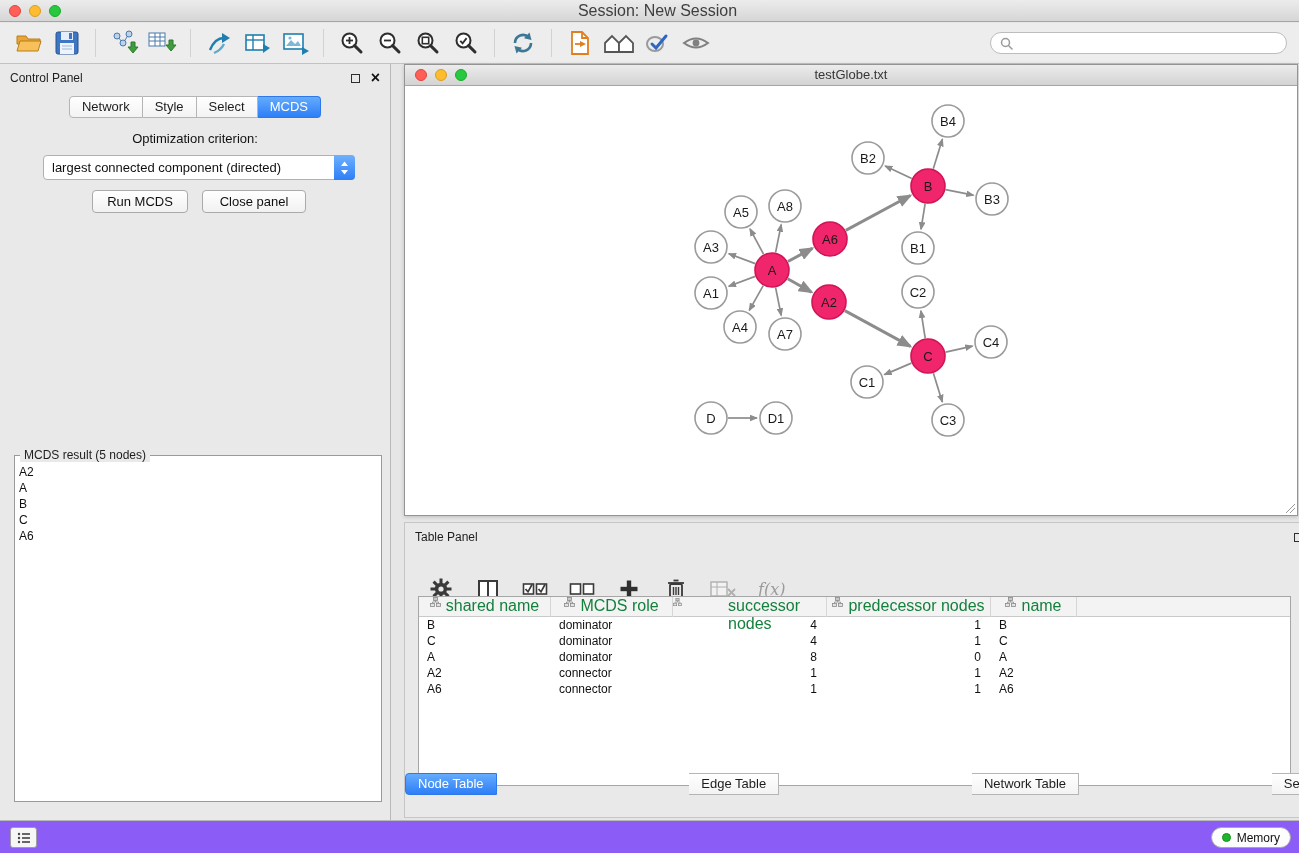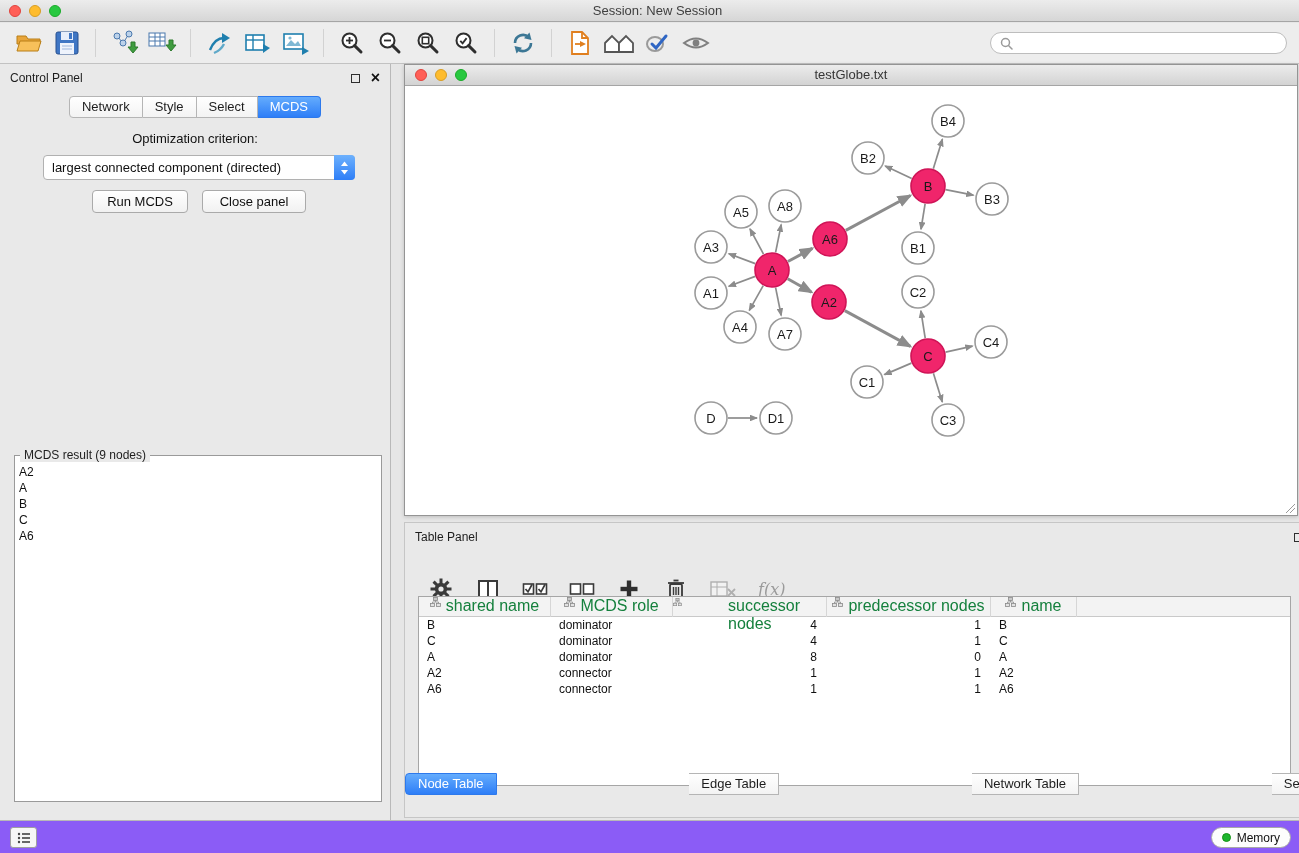--- a/index.html
+++ b/index.html
@@ -1,21 +1,21 @@
 <!DOCTYPE html>
 <html><head>
 <meta charset="utf-8">
 <style>
   *{margin:0;padding:0;box-sizing:border-box}
   html,body{width:1299px;height:853px}
   body{position:relative;background:#e6e6e6;font-family:"Liberation Sans",sans-serif;overflow:hidden;color:#111}
 
   
   .titlebar{position:absolute;left:0;top:0;width:1299px;height:22px;background:linear-gradient(#ececec,#d6d6d6);border-bottom:1px solid #a5a5a5}
-  .titlebar .title{position:absolute;left:16px;right:0;top:0;line-height:21px;text-align:center;font-size:13px;color:#3f3f3f}
+  .titlebar .title{position:absolute;left:16px;right:0;top:0;line-height:21px;text-align:center;font-size:16px;color:#3f3f3f}
   .lights{position:absolute;left:9px;top:5px;display:flex;gap:8px}
   .light{width:12px;height:12px;border-radius:50%}
   .light.red{background:#ff5f57;border:1px solid #e0443e}
   .light.yellow{background:#febc2e;border:1px solid #d89e24}
   .light.green{background:#28c840;border:1px solid #1aab29}
 
   
   .toolbar{position:absolute;left:0;top:23px;width:1299px;height:41px;background:#ededed;border-bottom:1px solid #c2c2c2;display:flex;align-items:center;padding:0 10px}
   .tbtn{display:flex;align-items:center;justify-content:center;height:34px;min-width:32px;margin:0 3px}
   .sep{width:1px;height:28px;background:#d2d2d2;margin:0 9px}
@@ -242,21 +242,21 @@
     <span class="stepper">
       <svg width="9" height="16" viewBox="0 0 9 16">
           <polygon points="4.5,1.5 8,6 1,6" fill="#fff"></polygon>
           <polygon points="1,10 8,10 4.5,14.5" fill="#fff"></polygon>
         </svg>
     </span>
   </div>
   <div class="btn btn-run">Run MCDS</div>
   <div class="btn btn-close">Close panel</div>
   <div class="resultbox">
-    <span class="legend">MCDS result (9 nodes)</span>
+    <span class="legend">MCDS result (5 nodes)</span>
     <div class="result-list" id="result-list">
         <div>A2</div>
         <div>A</div>
         <div>B</div>
         <div>C</div>
         <div>A6</div>
       </div>
   </div>
 </div>
 

